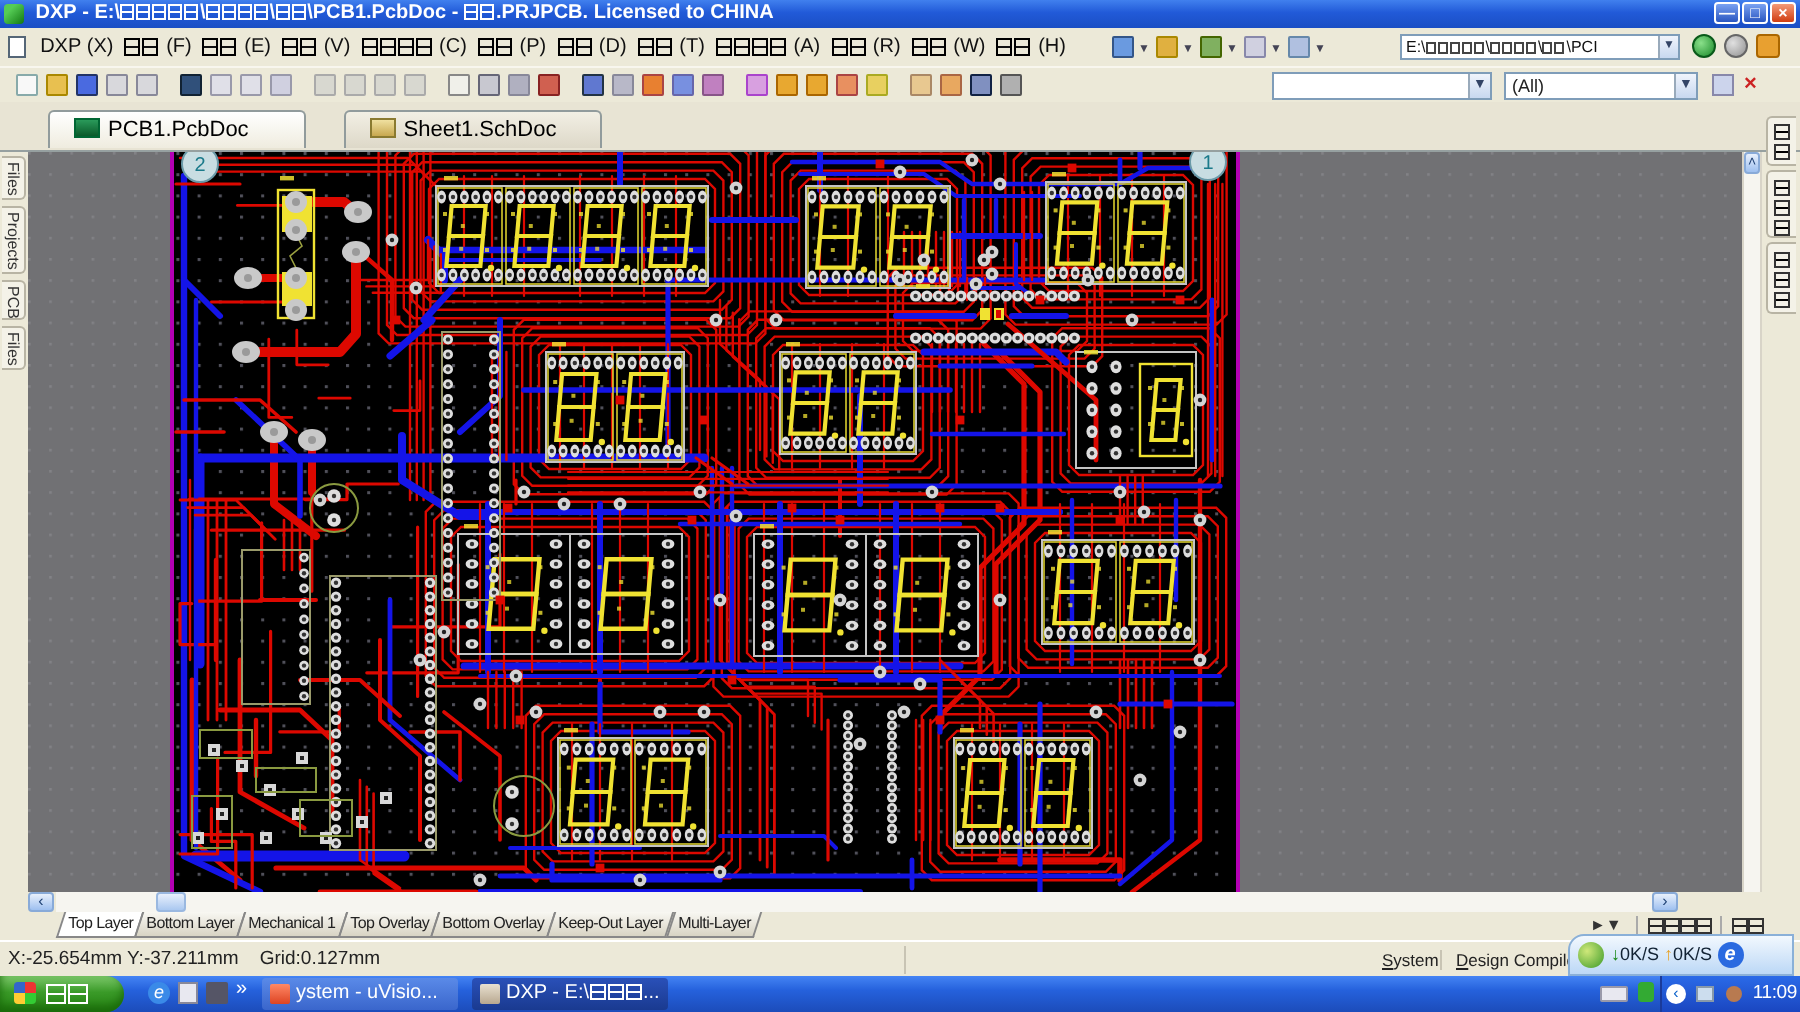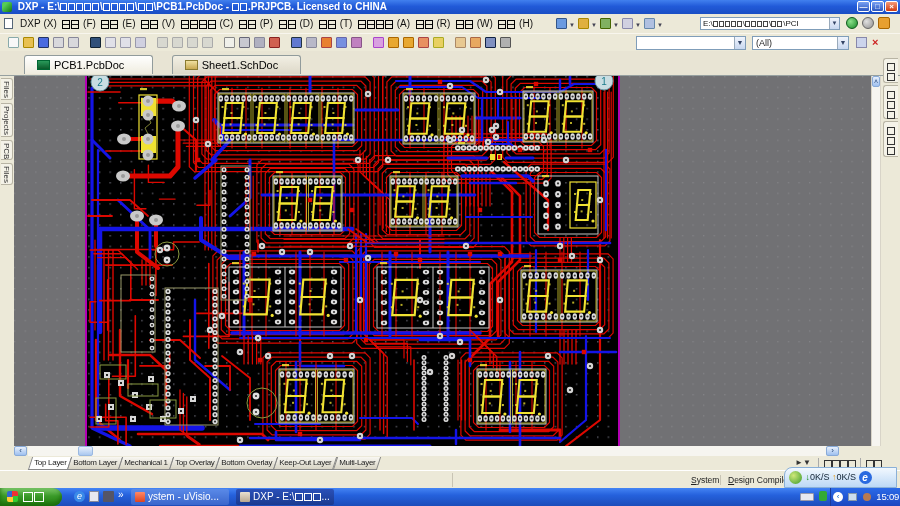--- a/index.html
+++ b/index.html
@@ -1758,20 +1758,21 @@
  <div style="position:absolute;left:78px;top:0;width:15px;height:10px;background:linear-gradient(#e8f0fc,#aac8f0);border:1px solid #9ab8e0;border-radius:2px;"></div>
  <div style="position:absolute;left:826px;top:0;width:13px;height:10px;background:linear-gradient(#e8f0fc,#9ec0f0);border:1px solid #88aad8;border-radius:2px;color:#247;font-size:8px;text-align:center;line-height:8px;">›</div>
 </div>
 <div class="layertabs">
  <span style="margin-left:30px"></span><span class="ltab" style="background:#fff;"><span>Top Layer</span></span><span class="ltab" style="background:linear-gradient(#f8f7f2,#d8d4c4);"><span>Bottom Layer</span></span><span class="ltab" style="background:linear-gradient(#f8f7f2,#d8d4c4);"><span>Mechanical 1</span></span><span class="ltab" style="background:linear-gradient(#f8f7f2,#d8d4c4);"><span>Top Overlay</span></span><span class="ltab" style="background:linear-gradient(#f8f7f2,#d8d4c4);"><span>Bottom Overlay</span></span><span class="ltab" style="background:linear-gradient(#f8f7f2,#d8d4c4);"><span>Keep-Out Layer</span></span><span class="ltab" style="background:linear-gradient(#f8f7f2,#d8d4c4);"><span>Multi-Layer</span></span>
  <span style="position:absolute;left:795px;top:2px;font-size:8px;color:#333;">►▼</span>
  <span style="position:absolute;left:818px;top:2px;border-left:1px solid #aaa;padding-left:5px;"><i class="h" style="width:8px;height:8px;border-color:#333;margin-right:0px"></i><i class="h" style="width:8px;height:8px;border-color:#333;margin-right:0px"></i><i class="h" style="width:8px;height:8px;border-color:#333;margin-right:0px"></i><i class="h" style="width:8px;height:8px;border-color:#333;margin-right:0px"></i></span>
  <span style="position:absolute;left:860px;top:2px;border-left:1px solid #aaa;padding-left:5px;"><i class="h" style="width:8px;height:8px;border-color:#333;margin-right:0px"></i><i class="h" style="width:8px;height:8px;border-color:#333;margin-right:0px"></i></span>
 </div>
 <div class="statusbar">
+ <span style="margin-left:4px;line-height:17px;">X:-25.654mm Y:-37.211mm&nbsp;&nbsp;&nbsp;&nbsp;Grid:0.127mm</span>
  <span style="position:absolute;left:452px;top:2px;height:14px;border-left:1px solid #c8c4b4;"></span>
  <span style="position:absolute;left:691px;top:4px;font-size:8.5px;"><u>S</u>ystem</span>
  <span style="position:absolute;left:720px;top:4px;font-size:8.5px;border-left:1px solid #c8c4b4;padding-left:7px;"><u>D</u>esign Compiler</span>
 </div>
 <div style="position:absolute;left:784px;top:467px;width:113px;height:21px;background:linear-gradient(#f2f8fe,#bcd8f6);border:1px solid #8ab0d8;border-radius:8px 0 0 0;font-size:9px;color:#123;white-space:nowrap;z-index:5">
  <span style="display:inline-block;width:13px;height:13px;border-radius:50%;background:radial-gradient(circle at 35% 35%, #cfe87a, #3a9a28);margin:3px 1px 0 4px;vertical-align:top;"></span>
  <span style="color:#1a8a1a;font-weight:bold;vertical-align:top;line-height:19px">↓</span><span style="vertical-align:top;line-height:19px">0K/S</span>
  <span style="color:#e8a020;font-weight:bold;vertical-align:top;line-height:19px">↑</span><span style="vertical-align:top;line-height:19px">0K/S</span>
  <span style="display:inline-block;width:13px;height:13px;border-radius:50%;background:#2a6ae0;color:#fff;font-size:10px;text-align:center;line-height:13px;font-style:italic;font-weight:bold;margin-top:3px;vertical-align:top">e</span>
 </div>
@@ -1789,14 +1790,14 @@
  </div>
  <div style="position:absolute;left:236px;top:1px;width:98px;height:16px;border-radius:2px;background:linear-gradient(#2a50b8,#1a3a90);color:#fff;font-size:10px;white-space:nowrap;">
   <span style="display:inline-block;width:10px;height:10px;background:linear-gradient(#e8e0d0,#b8a890);margin:3px 3px 0 4px;vertical-align:top;border-radius:1px;"></span><span style="vertical-align:top;line-height:15px;">DXP - E:\<i class="h" style="width:8px;height:8px;border-color:#fff;margin-right:1px"></i><i class="h" style="width:8px;height:8px;border-color:#fff;margin-right:1px"></i><i class="h" style="width:8px;height:8px;border-color:#fff;margin-right:1px"></i>...</span>
  </div>
  <span style="position:absolute;left:800px;top:5px;width:14px;height:8px;background:#e8e8f0;border:1px solid #99a;border-radius:1px;"></span>
  <span style="position:absolute;left:819px;top:3px;width:8px;height:10px;background:#3a3;border-radius:2px;"></span>
  <div style="position:absolute;left:830px;top:0;width:70px;height:18px;background:linear-gradient(#2a6ae8,#1a46c0);border-left:1px solid #1a3a9a;white-space:nowrap;">
   <span style="display:inline-block;width:10px;height:10px;border-radius:50%;background:#fff;color:#16c;font-size:8px;text-align:center;line-height:10px;margin:4px 1px 0 2px;vertical-align:top;">‹</span>
   <span style="display:inline-block;width:9px;height:8px;background:#cde;border:1px solid #89a;margin:5px 1px 0 0;vertical-align:top;"></span>
   <span style="display:inline-block;width:8px;height:8px;border-radius:50%;background:#b87a50;margin:5px 1px 0 0;vertical-align:top;"></span>
-  <span style="color:#fff;font-size:9.5px;vertical-align:top;line-height:18px;letter-spacing:-0.2px;">15:09</span>
+  <span style="color:#fff;font-size:9.5px;vertical-align:top;line-height:18px;letter-spacing:-0.2px;">11:09</span>
  </div>
 </div>
 </body></html>

